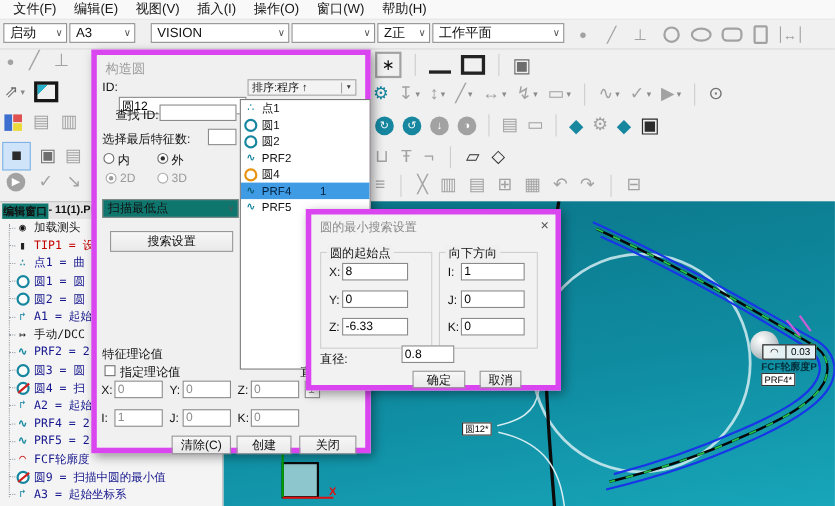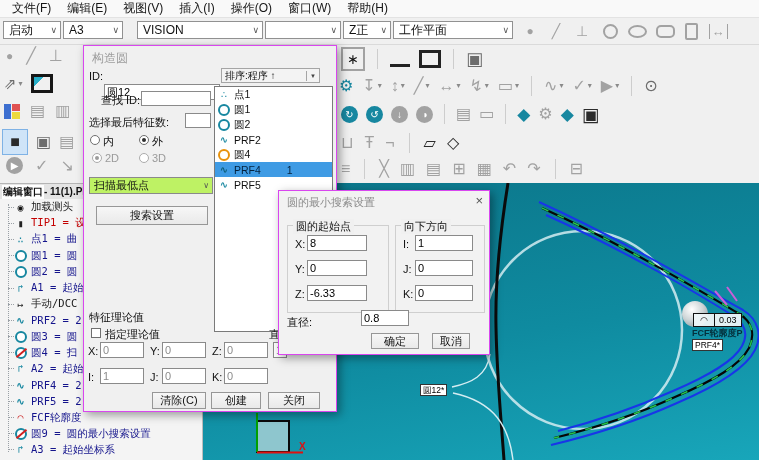--- a/index.html
+++ b/index.html
@@ -33,61 +33,61 @@
   .maxrect{width:16px;height:12px;border:3px solid #222}
   .tcir,.gcir{width:17px;height:17px;border-radius:50%;color:#fff;font-size:10px;display:flex;align-items:center;justify-content:center}
   .tcir{background:#1787a0}.gcir{background:#a2a2a2}
   .wcube{width:16px;height:13px;border:3px solid #161616;background:linear-gradient(135deg,#27aec8 0 32%,transparent 33%)}
   .tiles{width:16px;height:15px;display:grid;grid-template-columns:7px 8px;grid-template-rows:7px 7px;gap:1px}
   .tiles i:nth-child(1){grid-row:1/3;background:#3d6fd0}.tiles i:nth-child(2){background:#e05252}.tiles i:nth-child(3){background:#ecd93c}
   .selwrap{width:24px;height:24px;background:#cfe4f8;border:1px solid #7fb2e5;display:flex;align-items:center;justify-content:center}
   
   #treepanel{left:0;top:183px;width:203px;height:277px;background:#f4f4f4;border-top:1px solid #b5b5b5;border-right:1px solid #bdbdbd;box-sizing:border-box;overflow:hidden}
   #treetitle{height:15px;background:#e4e4e4;font-size:10px;font-weight:bold;display:flex;align-items:center;padding-left:2px;white-space:nowrap}
-  #treetitle .hl{background:#ffffff;padding:0 1px}
+  #treetitle .hl{background:#0f766e;padding:0 1px}
   #treeline{position:absolute;left:8px;top:20px;height:248px;border-left:1px dotted #9aa0a6}
   .trow{height:16.2px;display:flex;align-items:center;padding-left:14px;white-space:nowrap;position:relative;
         font-family:"DejaVu Sans Mono","Liberation Mono",monospace;font-size:10.5px}
   .trow::before{content:"";position:absolute;left:8px;width:6px;border-top:1px dotted #9aa0a6}
   .trow .ticon{width:13px;margin-right:4px;display:inline-flex;align-items:center;justify-content:center;font-size:10px}
   .c-navy{color:#14148c}.c-red{color:#c40000}.c-black{color:#1a1a1a}
   .ic-circle{width:8px;height:8px;border:2px solid #1787a0;border-radius:50%;background:#fff}
   .ic-circle.org{border-color:#e8920c}
   .ic-slash{position:relative}
   .ic-slash::after{content:"";position:absolute;left:-2px;top:3px;width:13px;border-top:2px solid #d02020;transform:rotate(-40deg)}
   
   #viewport{left:203px;top:183px;width:556px;height:277px;background:linear-gradient(170deg,#0b7589 0%,#0f8ba0 55%,#18a6ba 100%);overflow:hidden}
   .vlabel{position:absolute;background:#fff;border:1px solid #333;font-size:8.5px;line-height:10px;padding:0 2px;color:#000;white-space:nowrap}
   #fcfbox{position:absolute;left:490px;top:130px;display:flex;border:1.5px solid #101010;background:rgba(238,246,248,.95);height:12px;font-size:9px;line-height:12px;color:#000}
   #fcfbox .cell1{width:20px;text-align:center;border-right:1.5px solid #101010}
   #fcfbox .cell2{padding:0 4px}
   #fcfcap{position:absolute;left:489px;top:144px;font-size:9px;font-weight:bold;color:#04303c;white-space:nowrap}
   
-  .dlg{background:#f0f0f0;border:1px solid #d946ef;box-shadow:3px 3px 9px rgba(0,0,0,.38);box-sizing:border-box}
+  .dlg{background:#f0f0f0;border:5px solid #d946ef;box-shadow:3px 3px 9px rgba(0,0,0,.38);box-sizing:border-box}
   .dtitle{font-size:12px;color:#9c9c9c;padding:4px 0 0 8px}
   .inp{position:absolute;border:1px solid #8a8a8a;background:#fff;font-size:11px;padding:0 2px;box-sizing:border-box;font-family:inherit}
   .inp.dis{color:#8c8c8c}
   .lbl{position:absolute;font-size:11px;white-space:nowrap}
   .btn{position:absolute;background:linear-gradient(#f7f7f7,#e9e9e9);border:1px solid #979797;font-size:11px;display:flex;align-items:center;justify-content:center;box-sizing:border-box}
   .radio{position:absolute;width:10px;height:10px;border:1px solid #6f6f6f;border-radius:50%;background:#fff;box-sizing:border-box}
   .radio.sel::after{content:"";display:block;width:4px;height:4px;background:#2d2d2d;border-radius:50%;margin:2px}
   .radio.dis{border-color:#ababab}.radio.dis.sel::after{background:#9c9c9c}
   .checkbox{position:absolute;width:10px;height:10px;border:1px solid #6f6f6f;background:#fff;box-sizing:border-box}
   .grp{position:absolute;border:1px solid #cfcfcf}
   .grplbl{position:absolute;background:#f0f0f0;padding:0 3px;font-size:11px;white-space:nowrap}
   
   #sorthdr{position:absolute;left:137px;top:22px;width:99px;height:15px;border:1px solid #a5a5a5;background:#f3f3f3;
            display:flex;align-items:center;font-size:10px;padding-left:3px;box-sizing:border-box}
   #sorthdr::after{content:"▼";font-size:6px;color:#444;margin-left:auto;border-left:1px solid #a5a5a5;padding:2px 3px}
   #featlist{position:absolute;left:130px;top:40px;width:119px;height:246px;background:#fff;border:1px solid #7a7a7a;box-sizing:border-box;overflow:hidden}
   .lrow{height:15px;display:flex;align-items:center;padding-left:3px;font-size:10.5px;white-space:nowrap}
   .lrow .ticon{width:12px;margin-right:4px;display:inline-flex;align-items:center;justify-content:center;font-size:10px}
   .lrow.sel{background:#3f9be4;color:#04213d}
   .lrow .cnt{margin-left:26px}
-  .combo2{position:absolute;background:#bef264;border:1px solid #8a8a8a;font-size:11px;display:flex;align-items:center;
+  .combo2{position:absolute;background:#0f766e;border:1px solid #8a8a8a;font-size:11px;display:flex;align-items:center;
           padding:0 14px 0 4px;box-sizing:border-box;white-space:nowrap}
   .combo2::after{content:"∨";position:absolute;right:3px;font-size:8px;color:#555}
   .xbtn{position:absolute;right:6px;top:2px;font-size:13px;color:#555}
 </style>
 </head>
 <body>
 
 <div id="menubar" class="abs">
   <span>文件(F)</span>
   <span>编辑(E)</span>
@@ -335,21 +335,21 @@
       <span class="c-navy">PRF5 = 2</span>
     </div>
   <div class="trow">
       <span class="ticon" style="color:#c40000">◠</span>
       <span class="c-navy">FCF轮廓度</span>
     </div>
   <div class="trow">
       <span class="ticon">
         <i class="ic-circle ic-slash"></i>
       </span>
-      <span class="c-navy">圆9 = 圆的最小搜索设置</span>
+      <span class="c-navy">圆9 = 扫描中圆的最小值</span>
     </div>
   <div class="trow">
       <span class="ticon" style="color:#1787a0">↱</span>
       <span class="c-navy">A3 = 起始坐标系</span>
     </div>
 </div>
 
 <div class="dlg abs" style="left:83px;top:45px;width:254px;height:367px;z-index:10">
   <div class="dtitle">构造圆</div>
   <span class="lbl" style="left:5px;top:24px">ID:</span>
@@ -433,21 +433,21 @@
       <span>清除(C)</span>
     </div>
   <div class="btn" style="left:127px;top:346px;width:50px;height:17px">
       <span>创建</span>
     </div>
   <div class="btn" style="left:184px;top:346px;width:52px;height:17px">
       <span>关闭</span>
     </div>
 </div>
 
-<div class="dlg abs" style="left:278px;top:190px;width:212px;height:165px;z-index:20;background:#f2f2f2">
+<div class="dlg abs" style="left:278px;top:190px;width:232px;height:165px;z-index:20;background:#f2f2f2">
   <div class="dtitle" style="color:#8a8a8a;font-size:11px">圆的最小搜索设置</div>
   <span class="xbtn">×</span>
   <div class="grp" style="left:8px;top:34px;width:100px;height:86px"></div>
   <span class="grplbl" style="left:14px;top:28px">圆的起始点</span>
   <span class="lbl" style="left:16px;top:47px">X:</span>
   <input class="inp" style="left: 28px; top: 44px; width: 60px; height: 16px;" value="8">
   <span class="lbl" style="left:16px;top:72px">Y:</span>
   <input class="inp" style="left: 28px; top: 69px; width: 60px; height: 16px;" value="0">
   <span class="lbl" style="left:16px;top:97px">Z:</span>
   <input class="inp" style="left: 28px; top: 94px; width: 60px; height: 16px;" value="-6.33">

